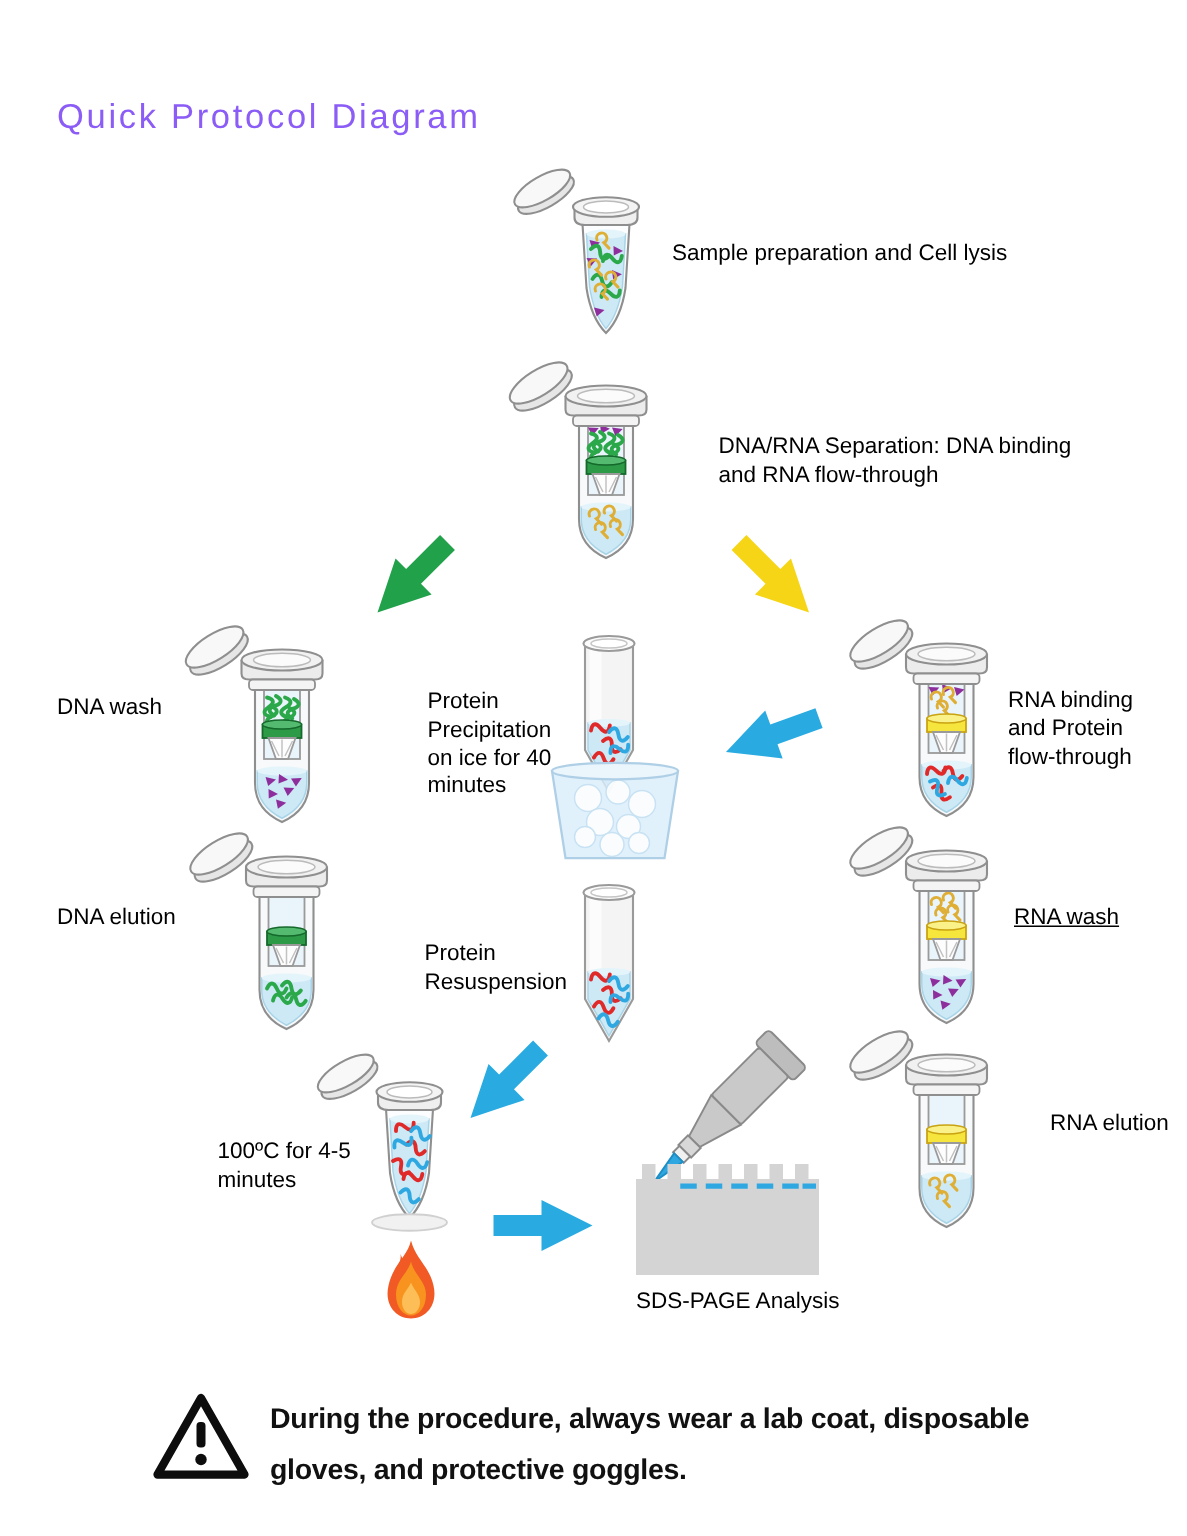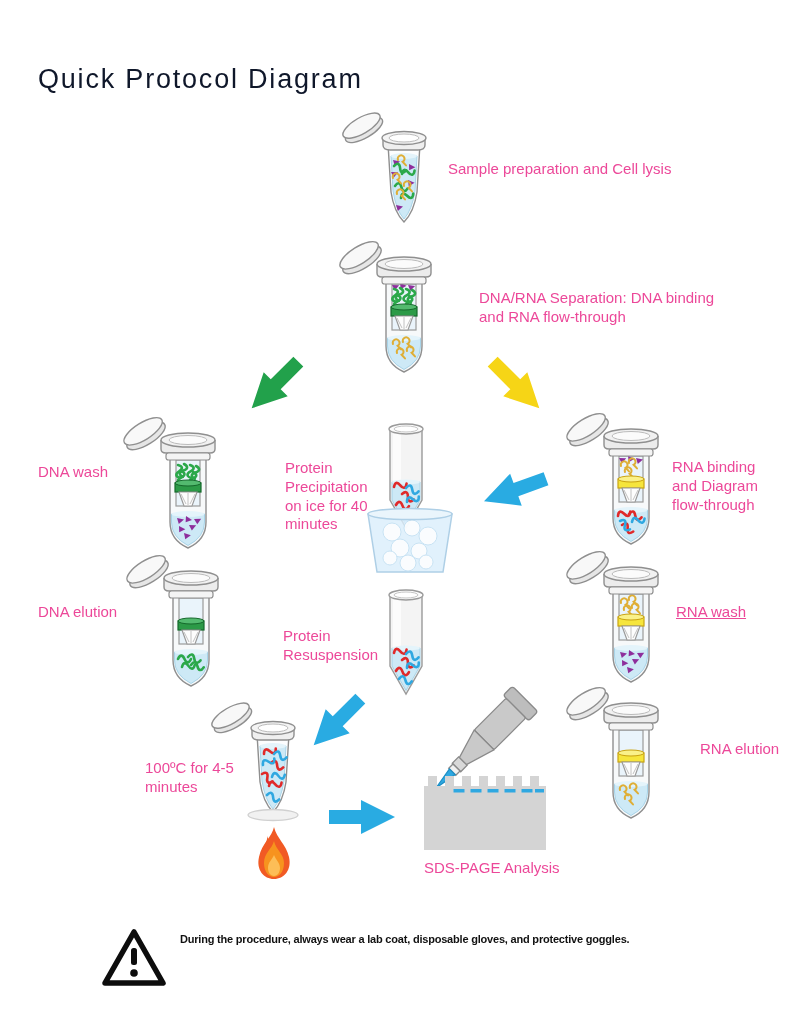--- a/index.html
+++ b/index.html
@@ -1,21 +1,21 @@
 <!DOCTYPE html>
 <html><head>
 <meta charset="utf-8">
 <style>
   html,body{margin:0;padding:0;}
   body{width:791px;height:1024px;position:relative;background:#ffffff;
        font-family:"Liberation Sans",sans-serif;overflow:hidden;}
   .abs{position:absolute;}
-  .title{font-size:27px;letter-spacing:1.8px;color:#0f172a;}
-  .lbl{font-size:15px;line-height:1.25;color:#ec4899;}
-  .warn-text{font-size:11px;font-weight:bold;line-height:1.8;letter-spacing:-0.2px;color:#111;}
+  .title{font-size:23px;letter-spacing:1.8px;color:#8b5cf6;}
+  .lbl{font-size:15px;line-height:1.25;color:#000000;}
+  .warn-text{font-size:19px;font-weight:bold;line-height:1.8;letter-spacing:-0.2px;color:#111;}
   svg.art{position:absolute;overflow:visible;}
 </style>
 </head>
 <body>
 
 <div class="abs title" style="left:38px;top:64px;">Quick Protocol Diagram</div>
 
 <svg class="art" style="left:336px;top:110px;" width="110" height="118" viewBox="0 0 110 118">
 <path d="M52,34 L55,82 Q58,102 68,112 Q78,102 81,82 L84,34 Z" fill="#fcfdfe" stroke="#8f8f8f" stroke-width="1.4"></path>
 <path d="M55,46 L57,81 Q60,100 68,109 Q76,100 79,81 L81,46 Z" fill="#CDE9F6" stroke="#a8d4e8"></path>
@@ -176,21 +176,21 @@
 <path d="M59,70 L64,80 M66,69 L66,81 M73,70 L68,80" stroke="#c2c2c2" stroke-width="1"></path>
 <path d="M39,16 v9 q0,4 5,4 h44 q5,0 5,-4 v-9" fill="#ececec" stroke="#8f8f8f" stroke-width="1.4"></path>
 <rect x="44" y="29" width="44" height="7" rx="2.5" fill="#f4f4f4" stroke="#8f8f8f" stroke-width="1.2"></rect>
 <ellipse cx="66" cy="16" rx="27" ry="7" fill="#f1f1f1" stroke="#8f8f8f" stroke-width="1.4"></ellipse>
 <ellipse cx="66" cy="16" rx="19" ry="4.5" fill="#fbfbfb" stroke="#bbbbbb"></ellipse>
 <g transform="rotate(-32 24 12)">
 <ellipse cx="24" cy="12" rx="22" ry="8.5" fill="#e6e6e6" stroke="#8f8f8f" stroke-width="1.4"></ellipse>
 <ellipse cx="24" cy="6.5" rx="22" ry="8.5" fill="#f8f8f8" stroke="#8f8f8f" stroke-width="1.4"></ellipse>
 </g>
   </svg>
-<div class="abs lbl" style="left:672px;top:458px;width:100px;">RNA binding and Diagram flow-through</div>
+<div class="abs lbl" style="left:672px;top:458px;width:100px;">RNA binding and Protein flow-through</div>
 
 <svg class="art" style="left:125px;top:562px;" width="110" height="130" viewBox="0 0 110 130">
 <path d="M48,34 L48,98 Q48,116 66,124 Q84,116 84,98 L84,34 Z" fill="#f7f9fa" stroke="#8f8f8f" stroke-width="1.4"></path>
 <path d="M49.5,90 L49.5,98 Q49.5,113 66,121.5 Q82.5,113 82.5,98 L82.5,90 Z" fill="#CDE9F6" stroke="#a8d4e8"></path>
 <ellipse cx="66" cy="90" rx="16.5" ry="3" fill="#e4f4fb"></ellipse>
 <path d="M53,97 c2,-4.5 4.5,-4.5 6.5,0 c2,4.5 4.5,4.5 6.5,0" transform="rotate(0 53 97)" fill="none" stroke="#2BA84A" stroke-width="2.6" stroke-linecap="round"></path>
     <path d="M63,95 c2,-4.5 4.5,-4.5 6.5,0 c2,4.5 4.5,4.5 6.5,0" transform="rotate(15 63 95)" fill="none" stroke="#2BA84A" stroke-width="2.6" stroke-linecap="round"></path>
     <path d="M57,105 c2,-4.5 4.5,-4.5 6.5,0 c2,4.5 4.5,4.5 6.5,0" transform="rotate(-10 57 105)" fill="none" stroke="#2BA84A" stroke-width="2.6" stroke-linecap="round"></path>
     <path d="M66,103 c2,-4.5 4.5,-4.5 6.5,0 c2,4.5 4.5,4.5 6.5,0" transform="rotate(10 66 103)" fill="none" stroke="#2BA84A" stroke-width="2.6" stroke-linecap="round"></path>
 <rect x="54" y="36" width="24" height="46" fill="#eaf4fb" stroke="#9a9a9a" stroke-width="1.2"></rect>

